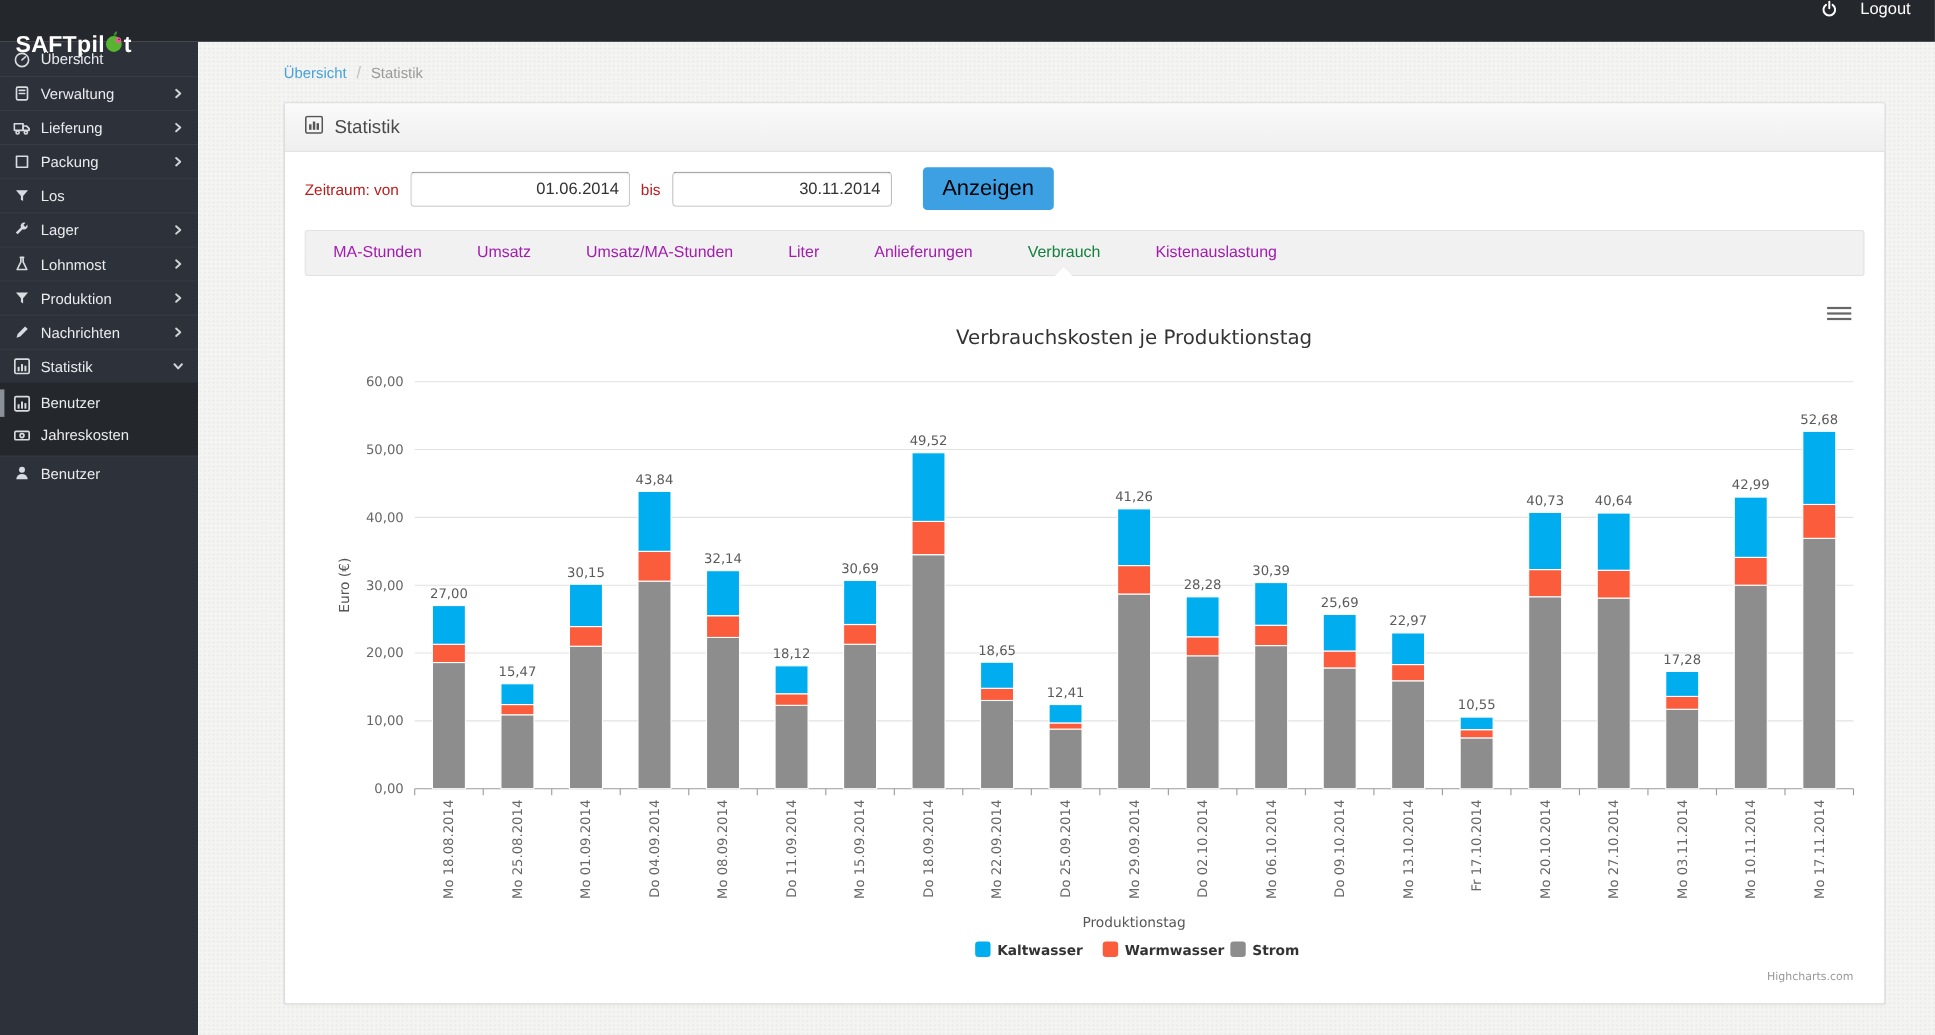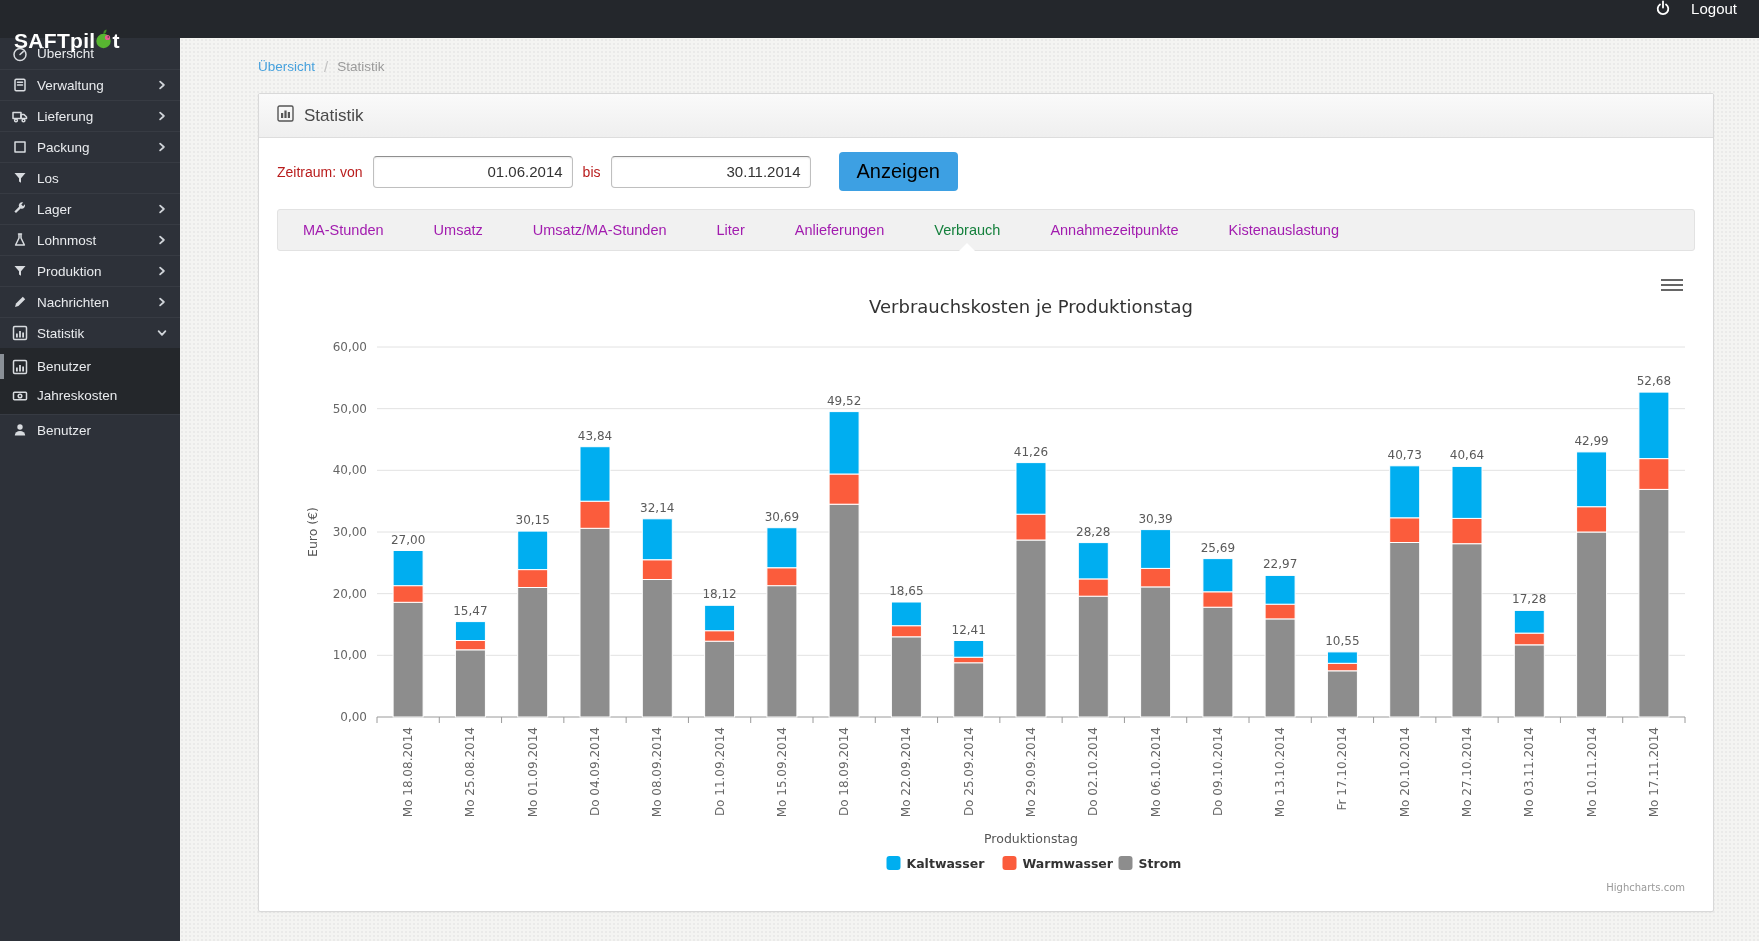--- a/index.html
+++ b/index.html
@@ -287,23 +287,20 @@
         </div>
         <div class="tab">
           <span>Liter</span>
         </div>
         <div class="tab">
           <span>Anlieferungen</span>
         </div>
         <div class="tab active">
           <span>Verbrauch</span>
           <span class="notch"></span>
-        </div>
-        <div class="tab">
-          <span>Annahmezeitpunkte</span>
         </div>
         <div class="tab">
           <span>Kistenauslastung</span>
         </div>
       </div>
 
     <div class="chart-wrap">
       <svg id="chart" width="1420" height="640" viewBox="0 0 1420 640">
           <text x="754" y="56" text-anchor="middle" font-size="18" fill="#333">Verbrauchskosten je Produktionstag</text>
           <text x="90" y="464" text-anchor="end" font-size="12" fill="#666">0,00</text>

